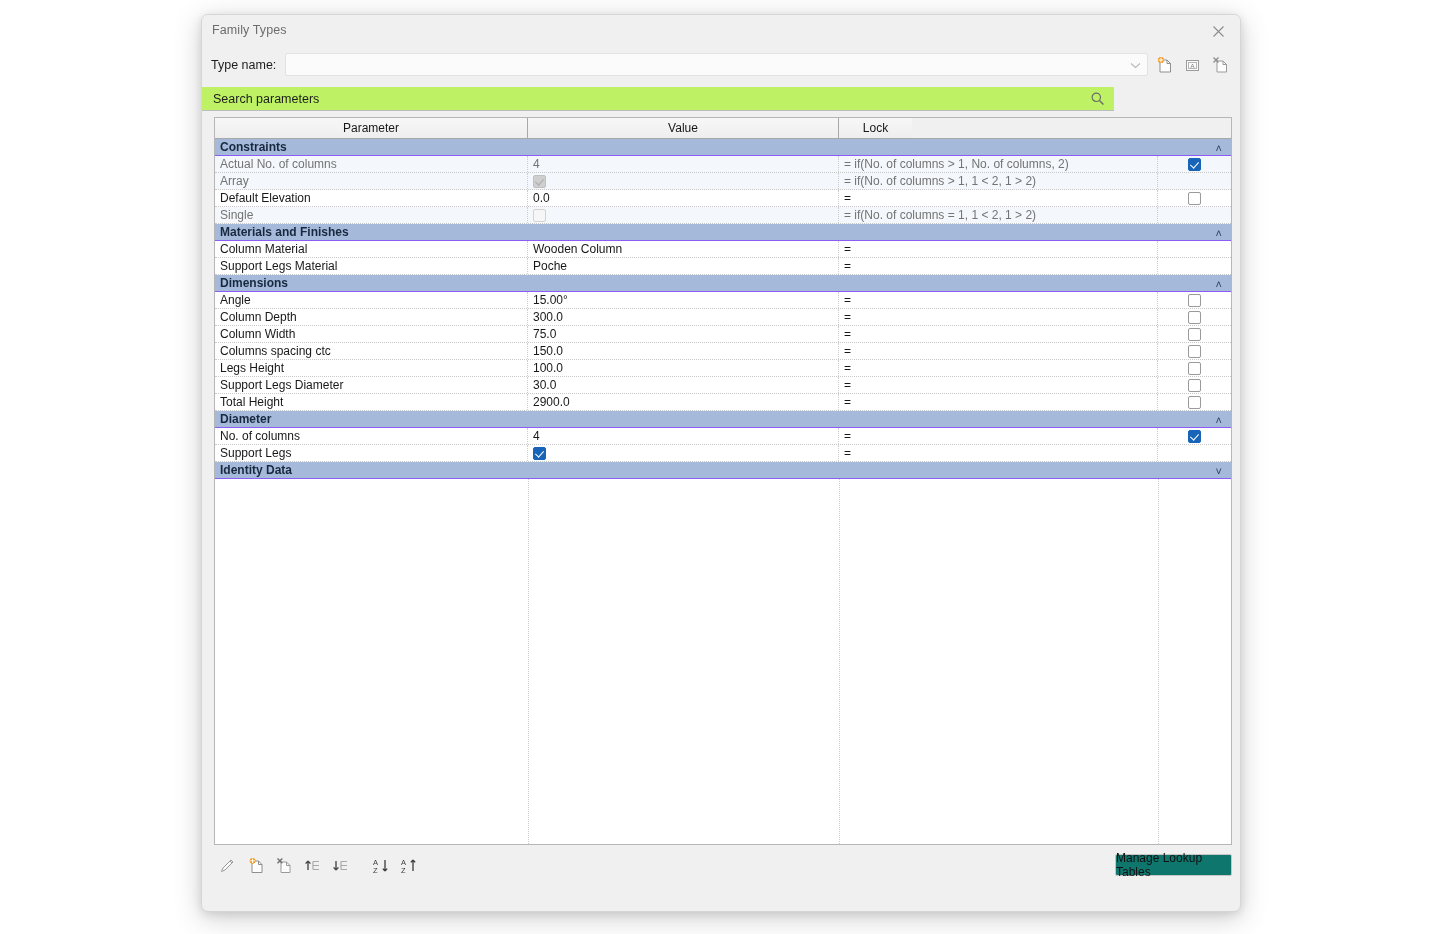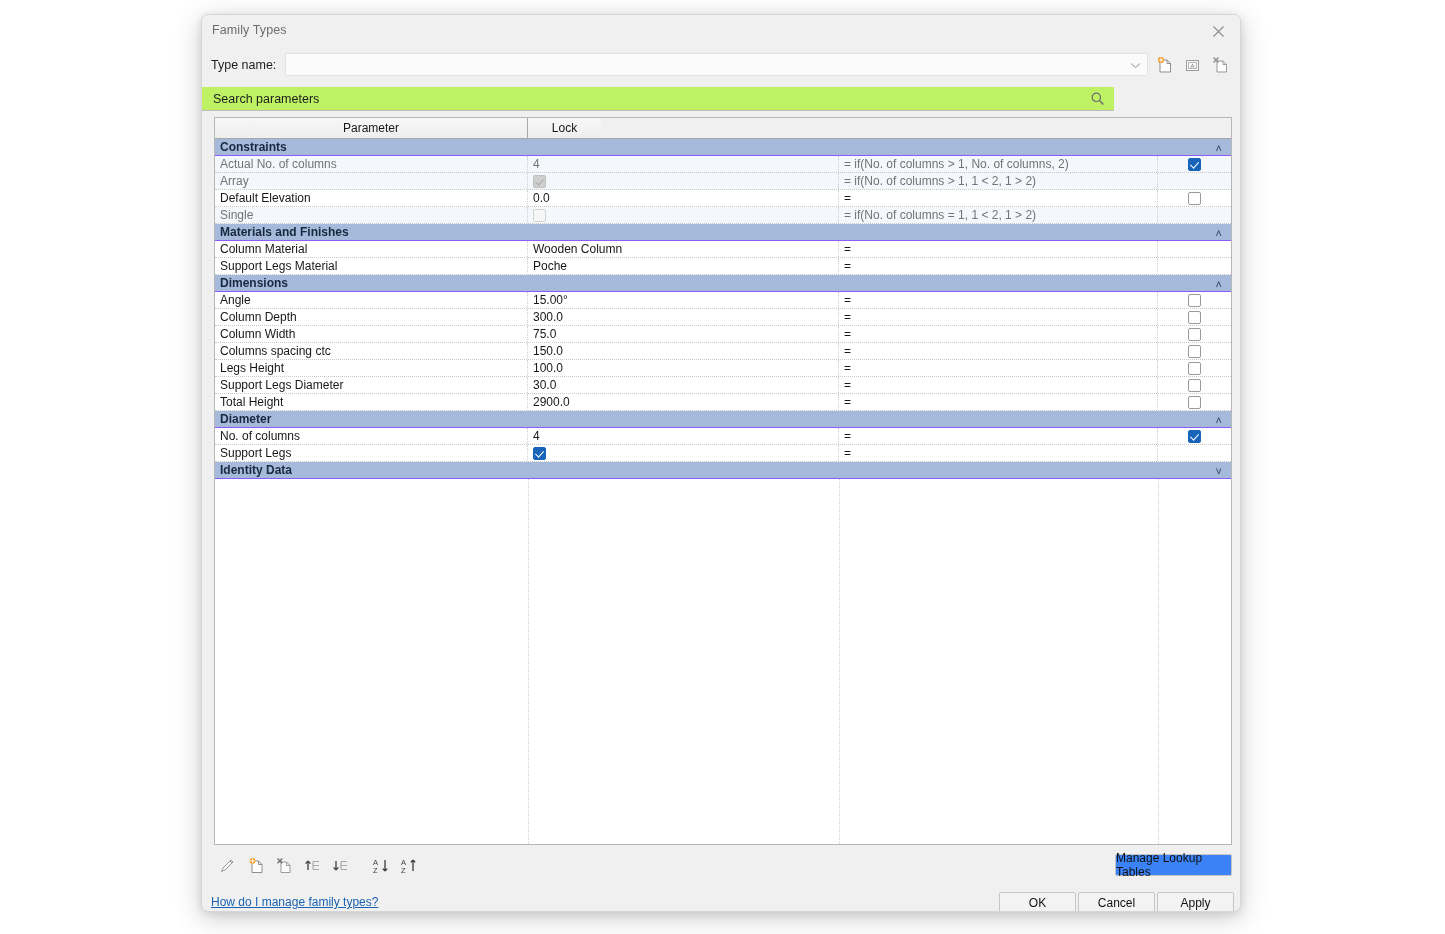--- a/index.html
+++ b/index.html
@@ -261,21 +261,21 @@
   #tb-del    { left: 57px; }
   #tb-up     { left: 85px; }
   #tb-down   { left: 113px; }
   #tb-sortaz { left: 154px; }
   #tb-sortza { left: 182px; }
 
   #lookup-btn {
     position: absolute;
     left: 901px; top: 3px;
     width: 117px; height: 22px;
-    background: #3b82f6;
+    background: #0f766e;
     border: 1px solid #c6c6c6;
     border-radius: 2px;
     font-size: 12px; color: #111;
     display: flex; align-items: center; justify-content: center;
   }
 
   
   #footer {
     position: absolute;
     left: 0; top: 872px;
@@ -364,20 +364,21 @@
           <circle cx="6.3" cy="6.3" r="4.2" fill="none" stroke="#6a6a6a" stroke-width="1.2"></circle>
           <path d="M9.5 9.5 L13.4 13.4" stroke="#6a6a6a" stroke-width="1.4"></path>
         </svg>
       </div>
     </div>
 
     <div id="grid-wrap">
 
       <div id="grid-head">
         <div class="hcell w-param">Parameter</div>
+        <div class="hcell w-value">Value</div>
         <div class="hcell w-lock">Lock</div>
       </div>
 
       <div id="grid-body">
           <div class="grp">
             <div class="grp-label">Constraints</div>
             <div class="grp-chev">˄</div>
           </div>
           <div class="row alt">
             <div class="cell w-param dim">Actual No. of columns</div>
@@ -567,26 +568,15 @@
         <svg width="18" height="18" viewBox="0 0 18 18">
           <text x="1" y="8" font-size="7.5" fill="#3c3c3c" font-family="Liberation Sans, sans-serif">A</text>
           <text x="1" y="16" font-size="7.5" fill="#3c3c3c" font-family="Liberation Sans, sans-serif">Z</text>
           <path d="M13 14 V3 M13 3 L10.8 5.4 M13 3 L15.2 5.4" stroke="#3c3c3c" stroke-width="1.3" fill="none"></path>
         </svg>
       </div>
 
       <div id="lookup-btn">Manage Lookup Tables</div>
     </div>
 
-    <div id="footer">
-      <a id="help-link" href="#">How do I manage family types?</a>
-      <div class="fbtn" id="btn-ok">OK</div>
-      <div class="fbtn" id="btn-cancel">Cancel</div>
-      <div class="fbtn" id="btn-apply">Apply</div>
-      <div id="resize-grip">
-        <svg width="14" height="14" viewBox="0 0 14 14">
-          <path d="M12 4 L4 12 M12 8 L8 12 M12 12 L11.5 12.5" stroke="#cfcfcf" stroke-width="1.1"></path>
-        </svg>
-      </div>
-    </div>
 
   </div>
 </div>
 
 </body></html>

